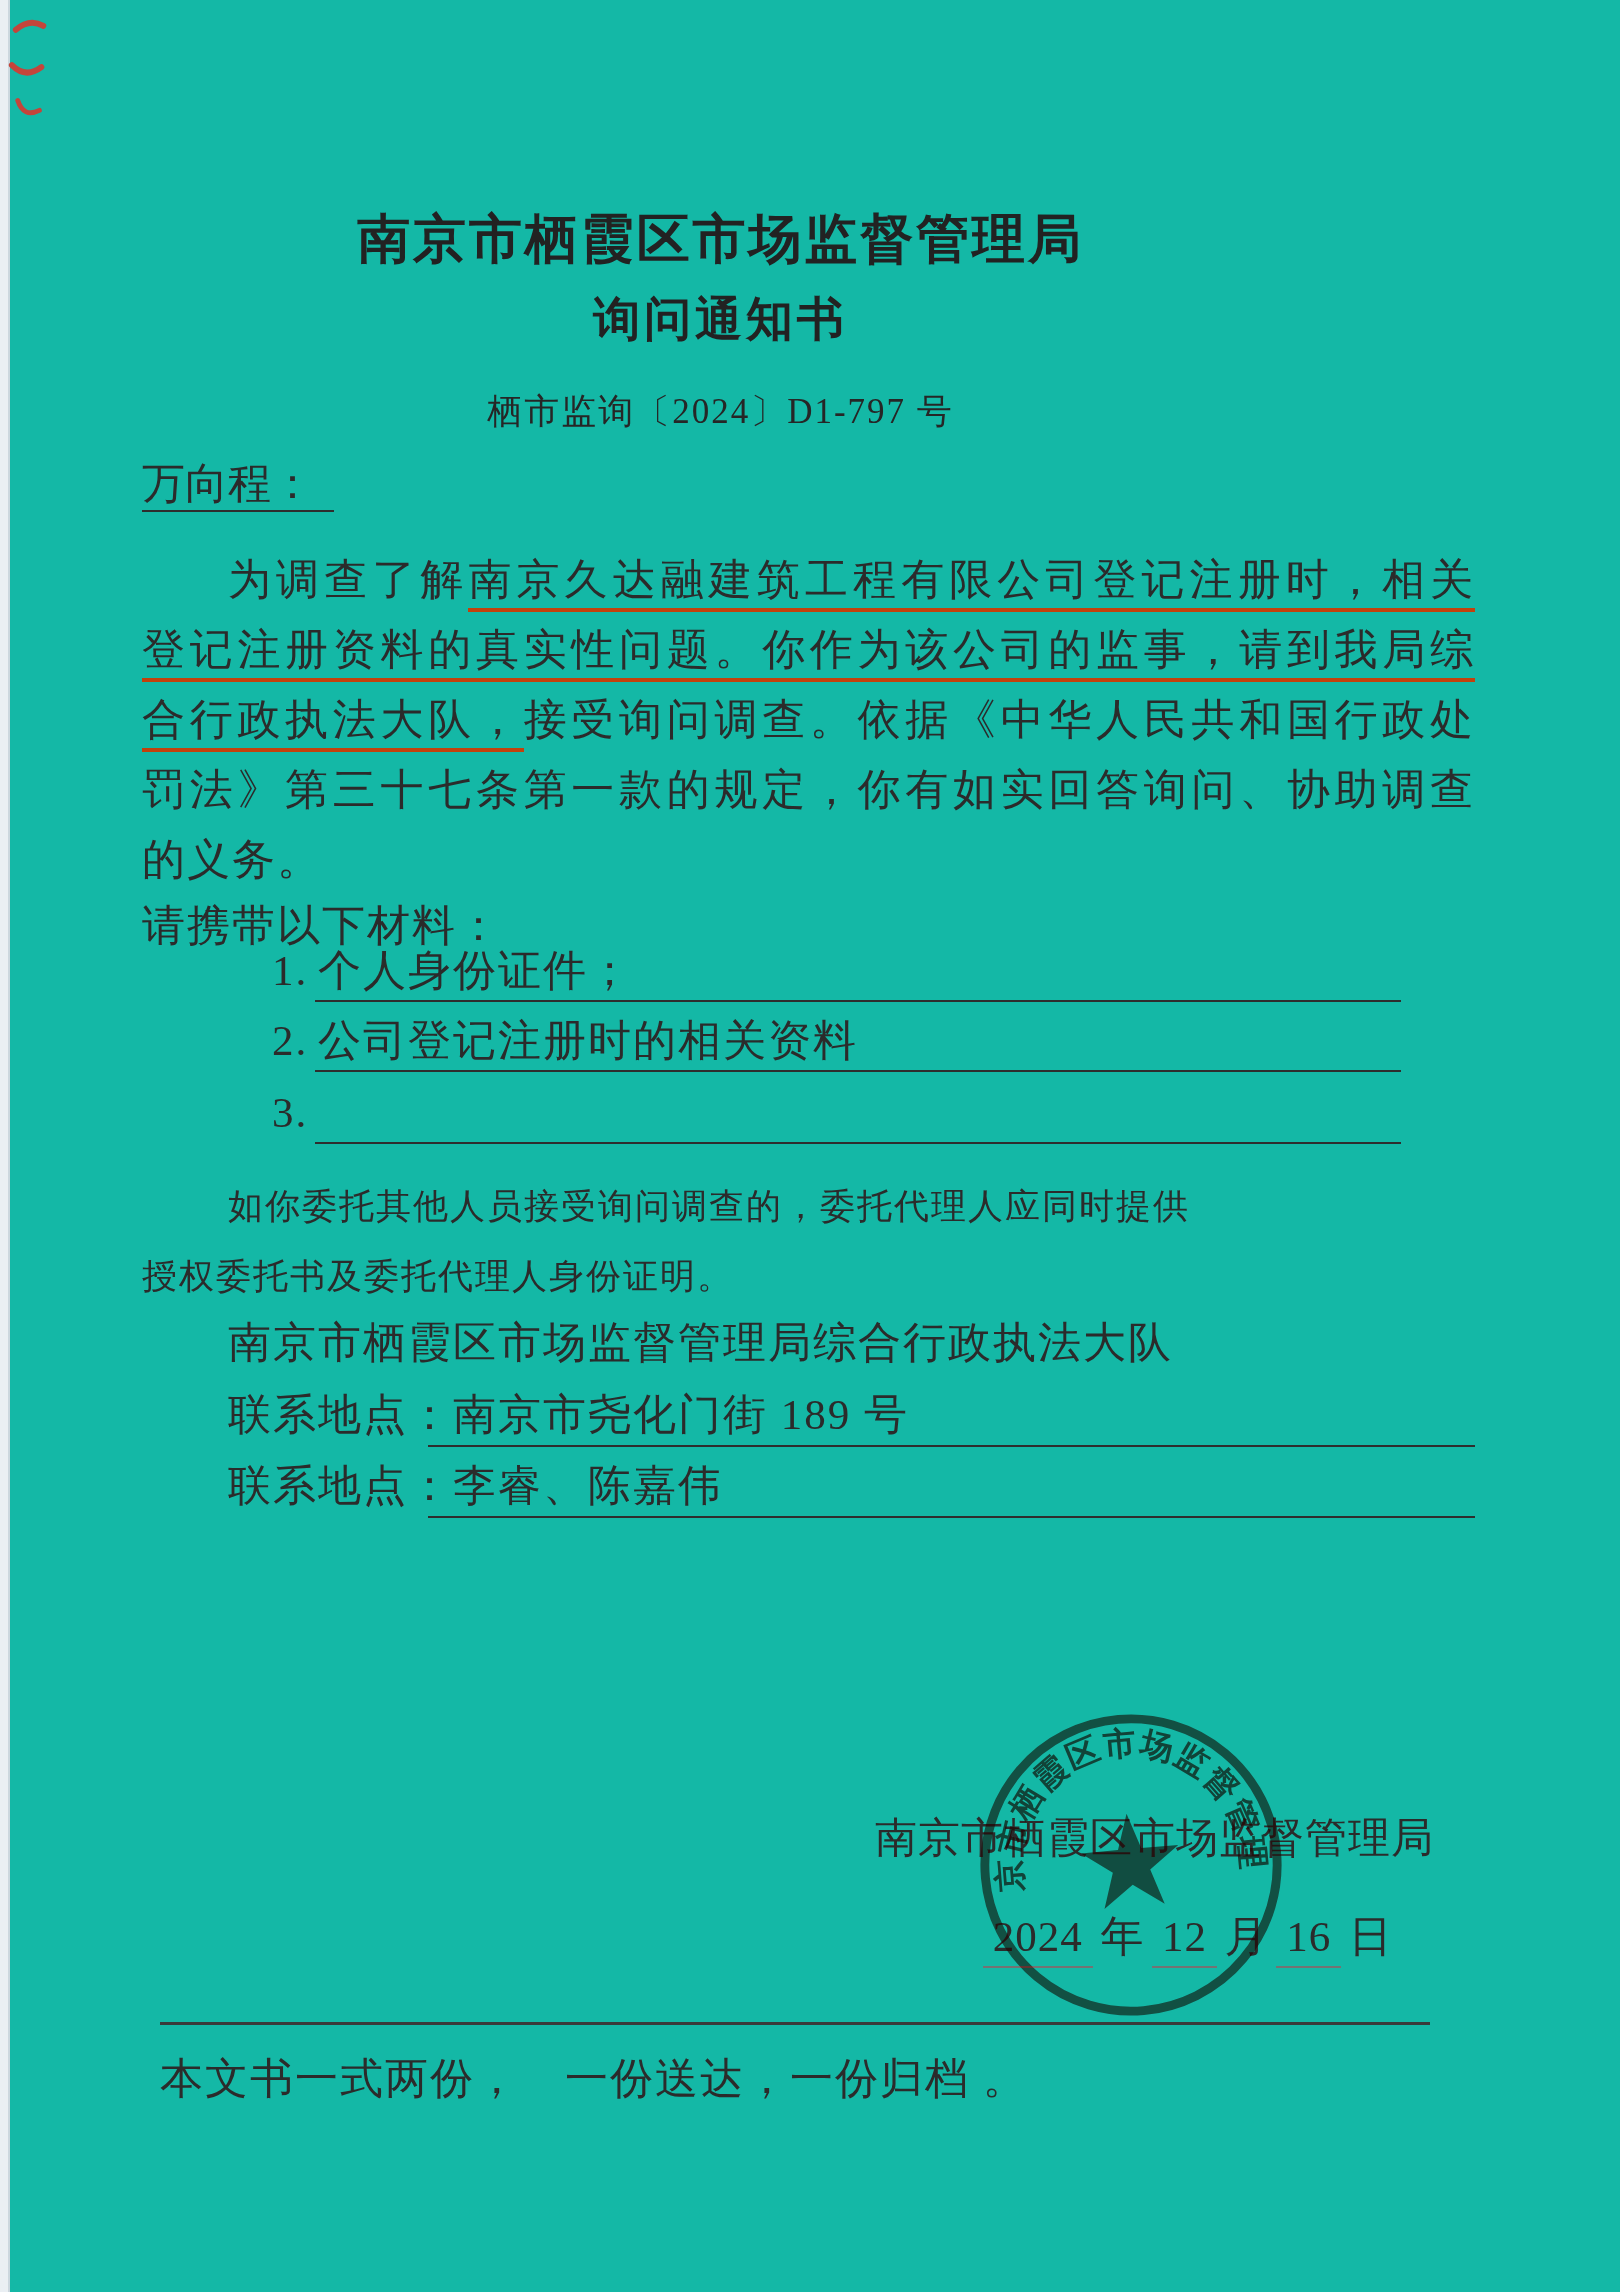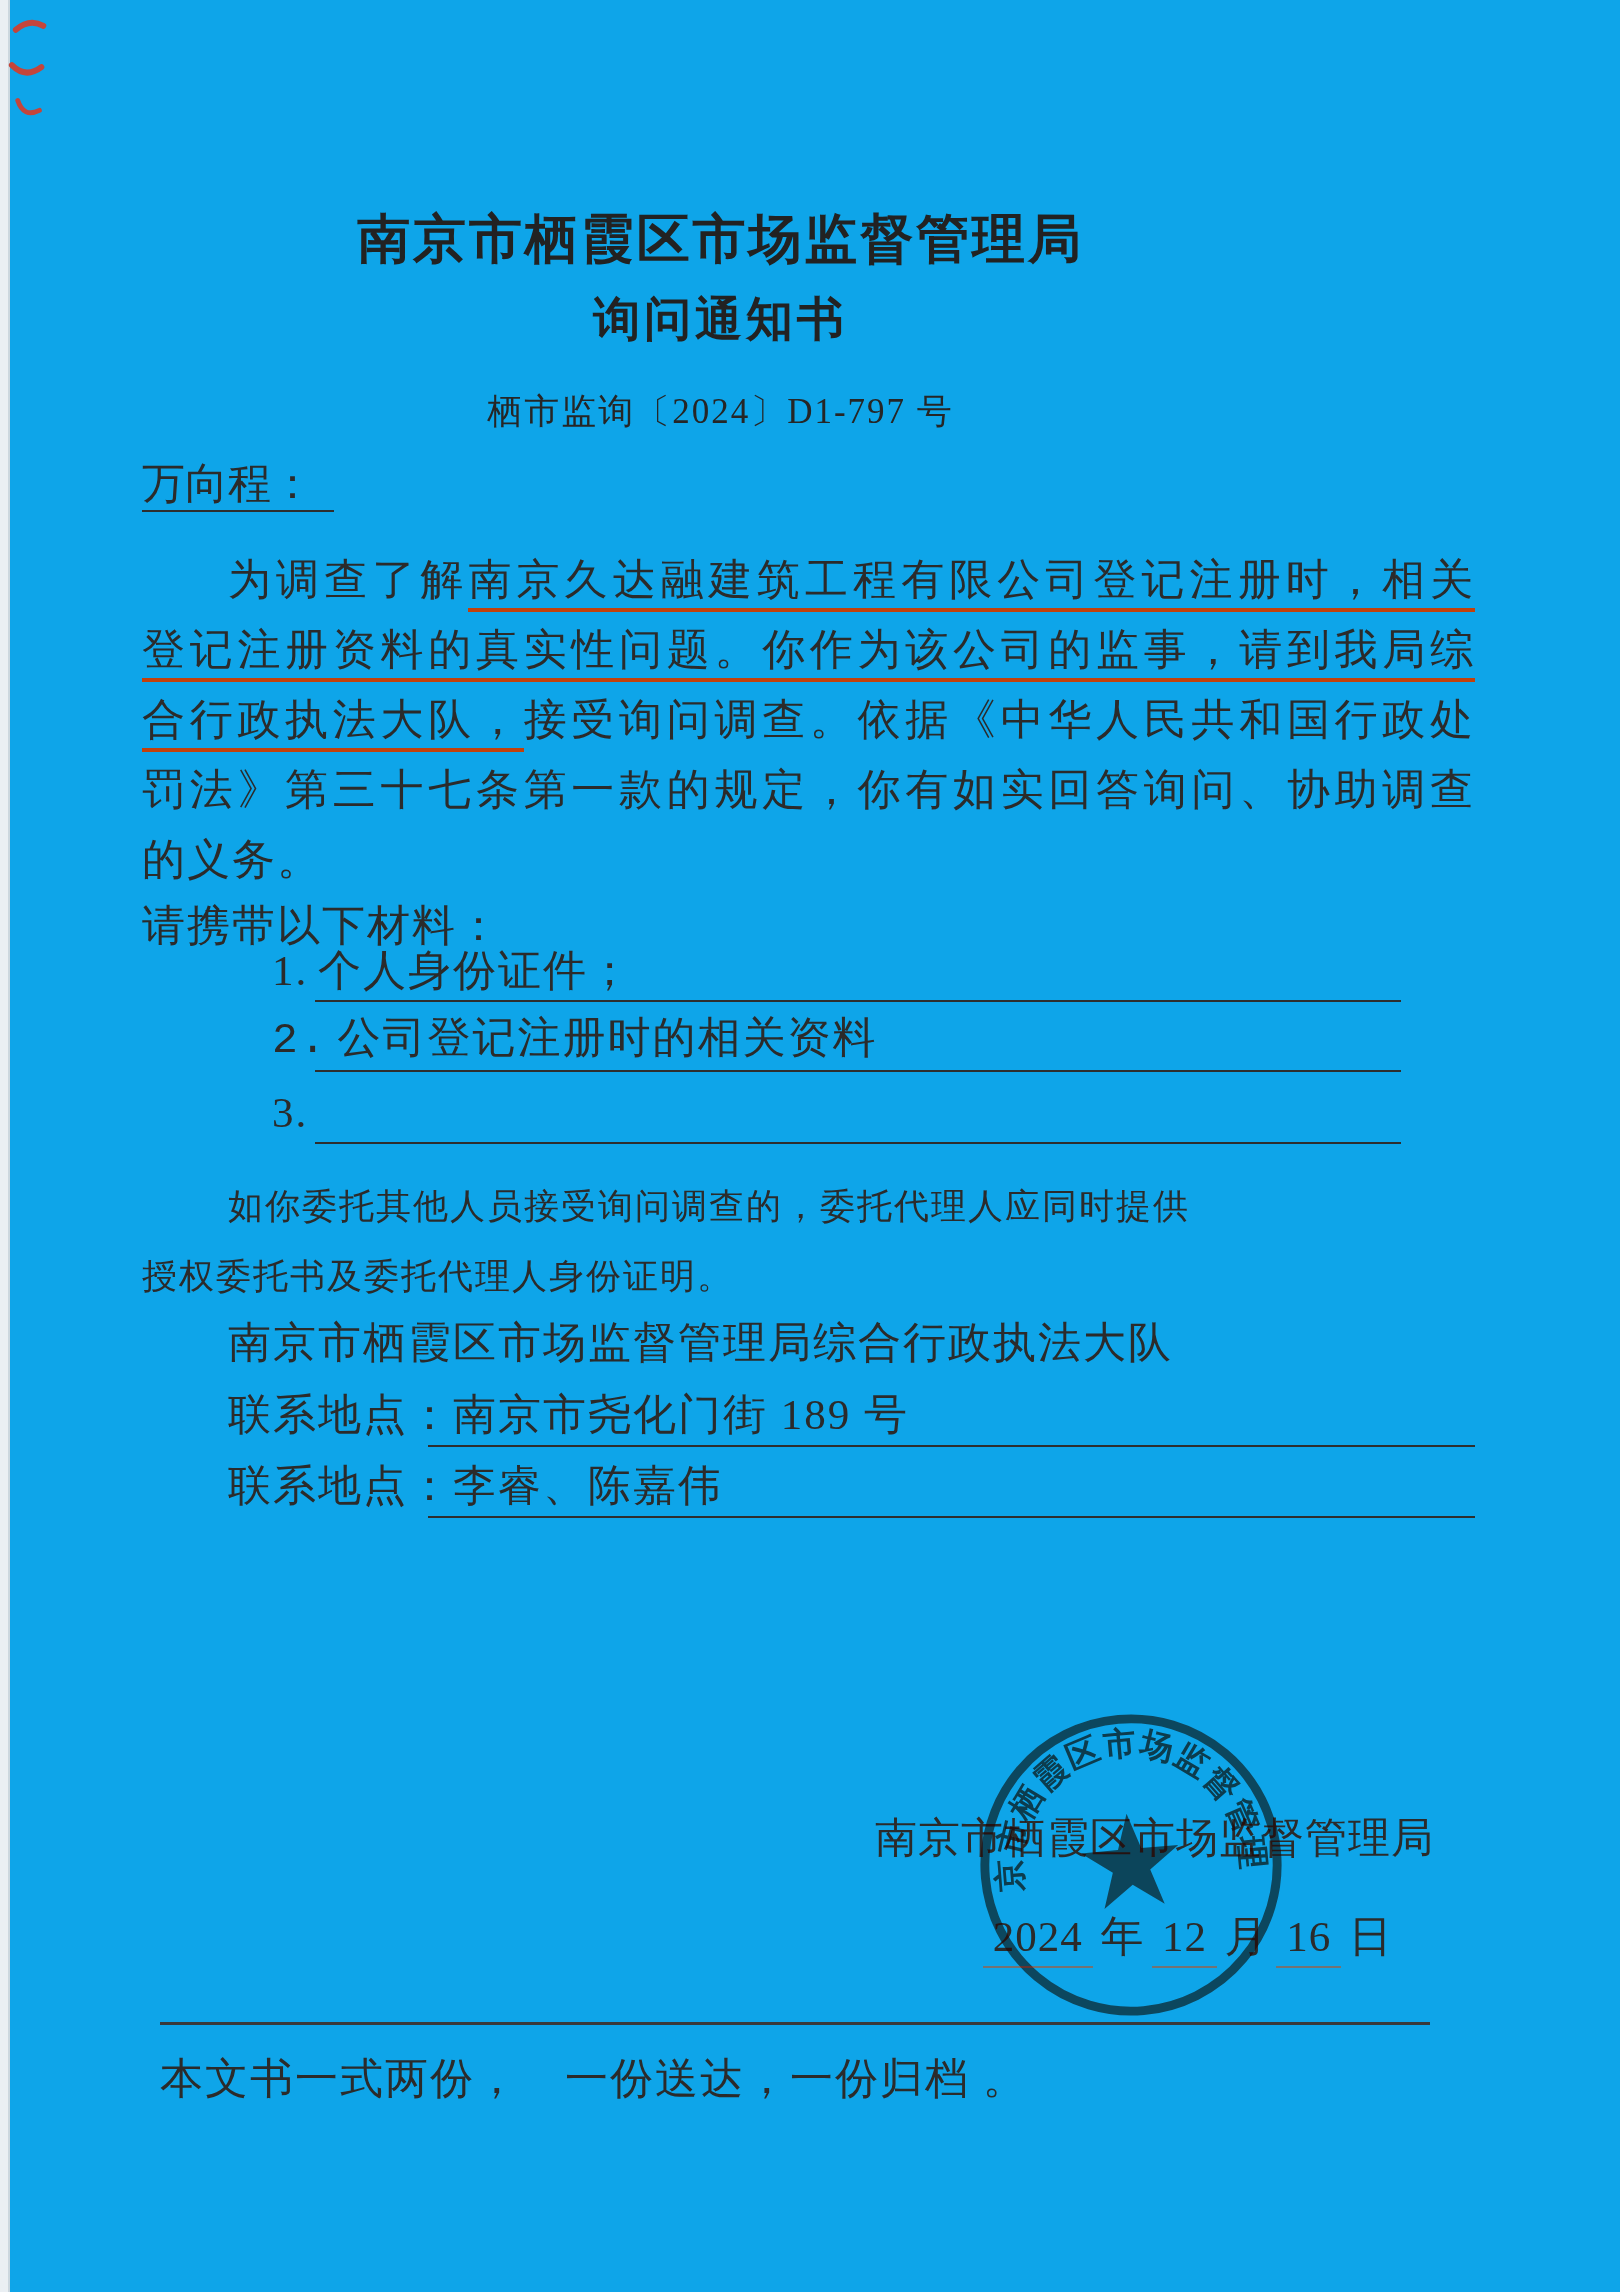--- a/index.html
+++ b/index.html
@@ -1,19 +1,19 @@
 <!DOCTYPE html>
 <html><head>
 <meta charset="utf-8">
 <style>
   html,body{margin:0;padding:0;background:#ffffff;}
   #page{
     position:relative;
     width:1620px;height:2293px;
-    background:#0ea5e9;
+    background:#14b8a6;
     overflow:hidden;
     font-family:"Liberation Serif","DejaVu Serif",serif;
     color:#2b2b2b;
   }
   .scan-edge{position:absolute;left:0;top:0;width:8.8px;height:100%;background:#eaeff3;}
   .scan-line{position:absolute;left:7.8px;top:0;width:2px;height:100%;background:#ccd7de;}
 
   .abs{position:absolute;}
   .center-zone{left:0;width:1441px;text-align:center;}
 
@@ -31,21 +31,21 @@
   .jl{text-align:justify;text-align-last:justify;white-space:normal;}
   .ind{text-indent:86px;}
   .u{border-bottom:4px solid #c2410c;padding-bottom:4.9px;}
 
   #mintro{top:898px;left:142px;font-size:43px;letter-spacing:2px;line-height:55px;}
 
   .mrow{position:absolute;left:272px;width:1129px;height:59px;line-height:55px;font-size:43px;letter-spacing:2px;}
   .mrow .ext{left:43px;bottom:0;}
   .mnum{display:inline-block;margin-right:9.8px;}
   #mrow1{top:943px;}
-  #mrow2{top:1013px;font-family:Liberation Mono, monospace;}
+  #mrow2{top:1013px;}
   #mrow3{top:1085px;}
 
   #para2{top:1172px;left:142px;width:1333px;font-size:35px;letter-spacing:2px;}
   #unit{top:1315px;left:228px;font-size:43px;letter-spacing:2px;line-height:55px;}
 
   .crow{position:absolute;left:228px;width:1247px;height:61px;line-height:57px;font-size:43px;letter-spacing:2px;}
   .crow .ext{left:200px;bottom:0;}
   #crow1{top:1386px;}
   #crow2{top:1457px;}
   #crow3{top:1529px;}

